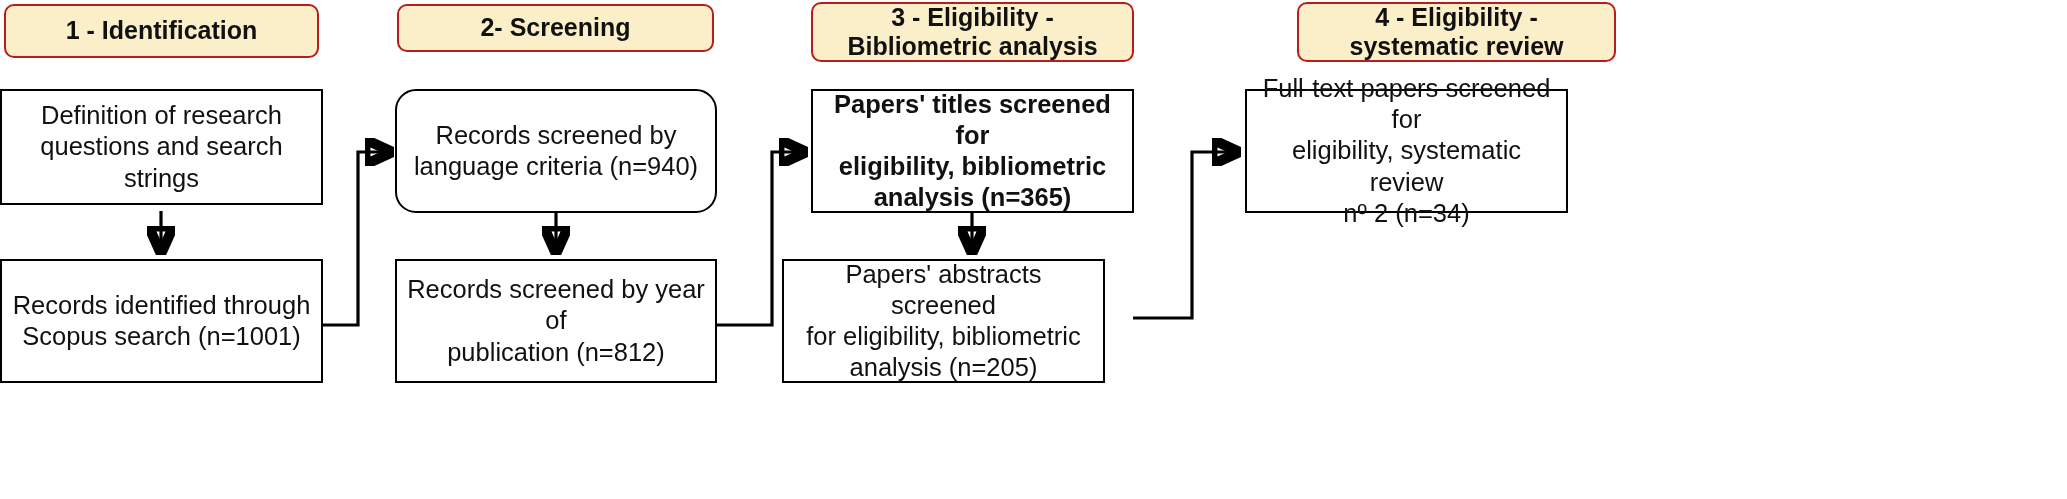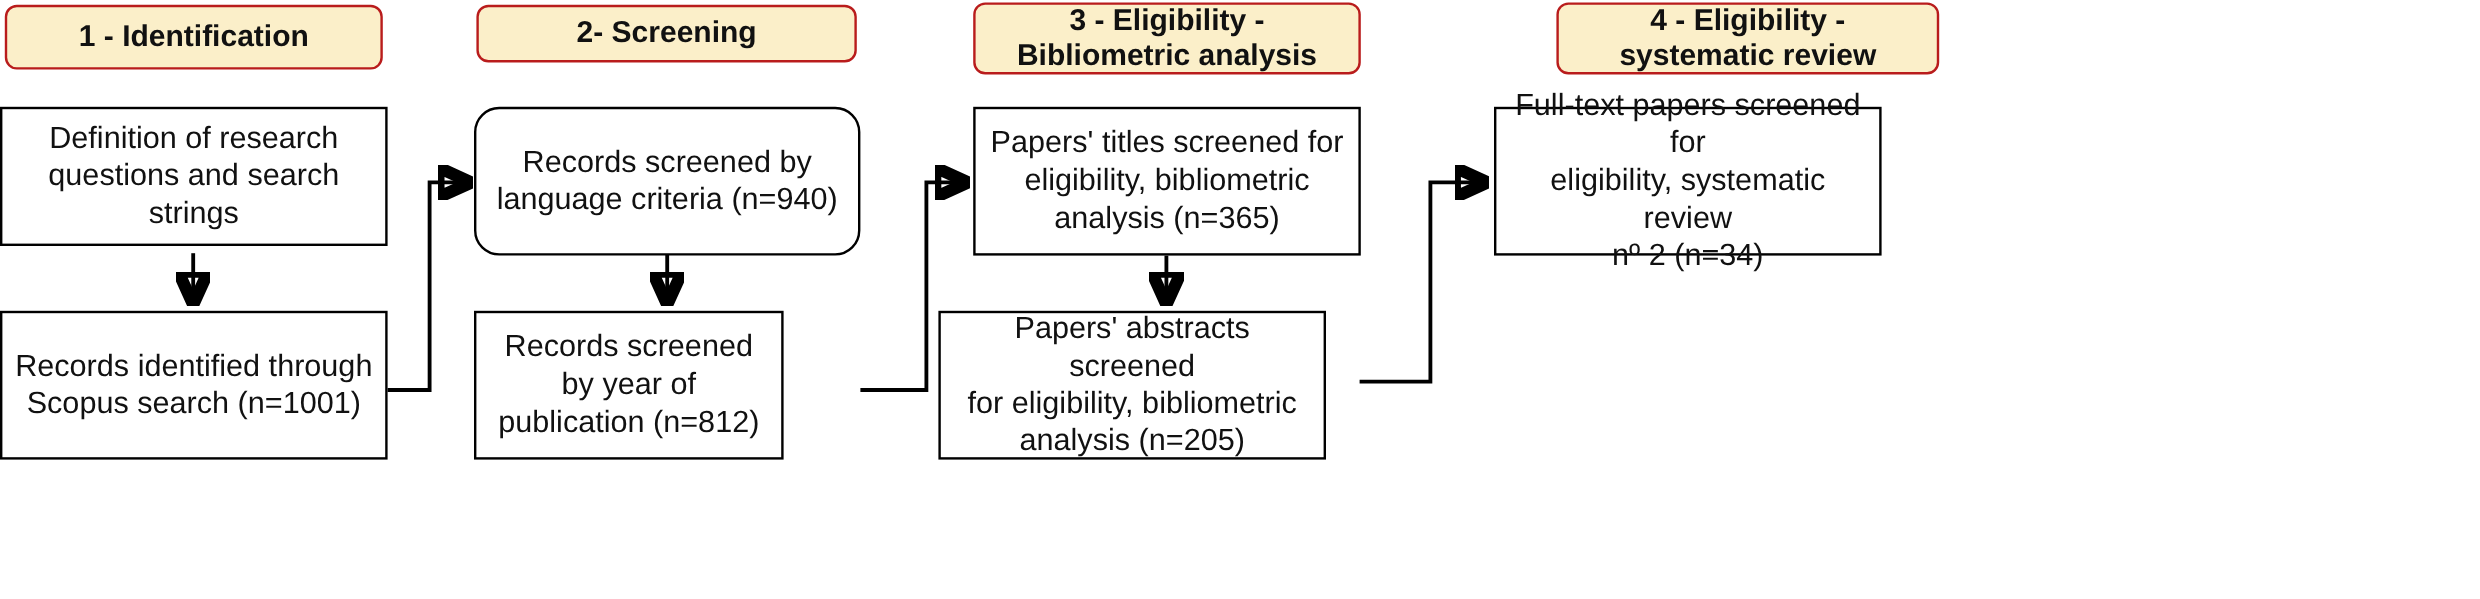--- a/index.html
+++ b/index.html
@@ -68,28 +68,28 @@
 Scopus search (n=1001)</span>
   </div>
 
   <div class="hdr" style="left:397px;top:4px;width:317px;height:48px;">2- Screening</div>
 
   <div class="box" style="left:395px;top:89px;width:322px;height:124px;border-radius:21px;">
     <span>Records screened by
 language criteria (n=940)</span>
   </div>
 
-  <div class="box" style="left:395px;top:259px;width:258px;height:124px;">
+  <div class="box" style="left:395px;top:259px;width:322px;height:124px;">
     <span>Records screened by year of
 publication (n=812)</span>
   </div>
 
   <div class="hdr" style="left:811px;top:2px;width:323px;height:60px;">3 - Eligibility - Bibliometric analysis</div>
 
-  <div class="box" style="left:811px;top:89px;width:323px;height:124px;">
+  <div class="box" style="left:811px;top:89px;width:323px;height:124px;font-weight:bold;">
     <span>Papers' titles screened for
 eligibility, bibliometric
 analysis  (n=365)</span>
   </div>
 
   <div class="box" style="left:782px;top:259px;width:323px;height:124px;">
     <span>Papers' abstracts screened
 for eligibility, bibliometric
 analysis (n=205)</span>
   </div>

